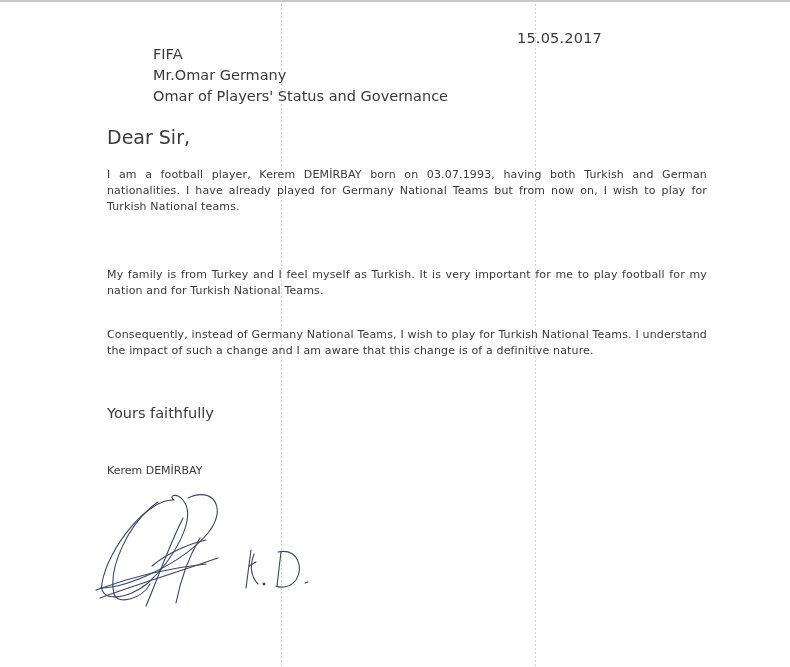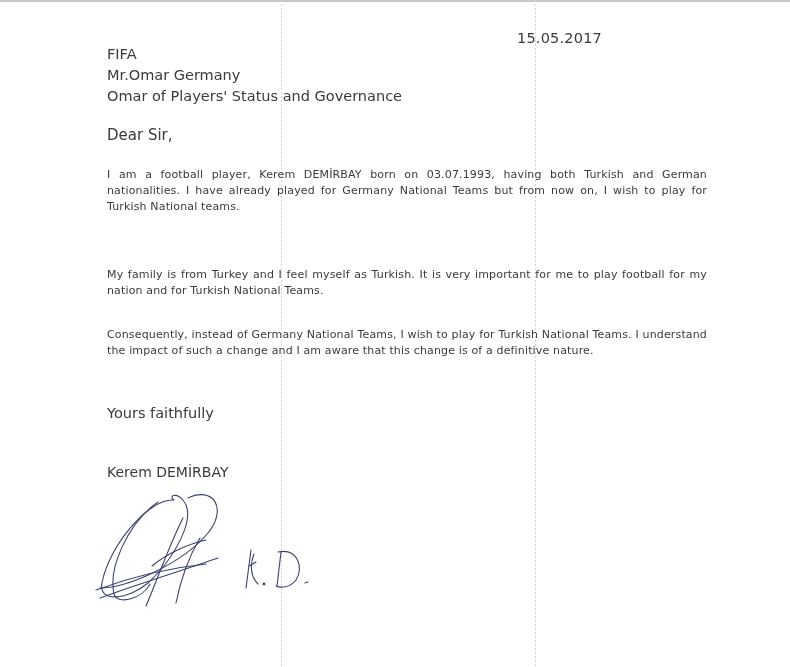--- a/index.html
+++ b/index.html
@@ -22,33 +22,33 @@
     .fold.f2 { left: 535px; }
     .page { position: absolute; left: 0; top: 0; width: 776px; height: 667px; }
     .date {
       position: absolute; left: 517px; top: 30px;
       font-size: 14.5px; letter-spacing: 0.2px;
     }
     .addr {
       position: absolute; left: 107px; top: 44px;
       font-size: 14.5px; line-height: 21px;
     }
-    .addr div { white-space: nowrap; }
-    .salutation { position: absolute; left: 107px; top: 126px; font-size: 15px; }
+    .addr div { white-space: nowrap; margin-left: 46px; }
+    .salutation { position: absolute; left: 107px; top: 126px; font-size: 19px; }
     .para {
       position: absolute; left: 107px; width: 600px;
       font-size: 11px; line-height: 16px;
       text-align: justify; text-align-last: left;
       letter-spacing: 0.15px;
     }
     .p1 { top: 167px; }
     .p2 { top: 267px; }
     .p3 { top: 327px; }
     .closing { position: absolute; left: 107px; top: 405px; font-size: 14.5px; text-align: right; }
-    .signame { position: absolute; left: 107px; top: 464px; font-size: 14px; }
+    .signame { position: absolute; left: 107px; top: 464px; font-size: 11px; }
     .signature { position: absolute; left: 88px; top: 488px; width: 240px; height: 120px; }
   </style>
 </head>
 <body>
 
 <div class="top-edge"></div>
 <div class="fold f1"></div>
 <div class="fold f2"></div>
 
 <div class="page">

